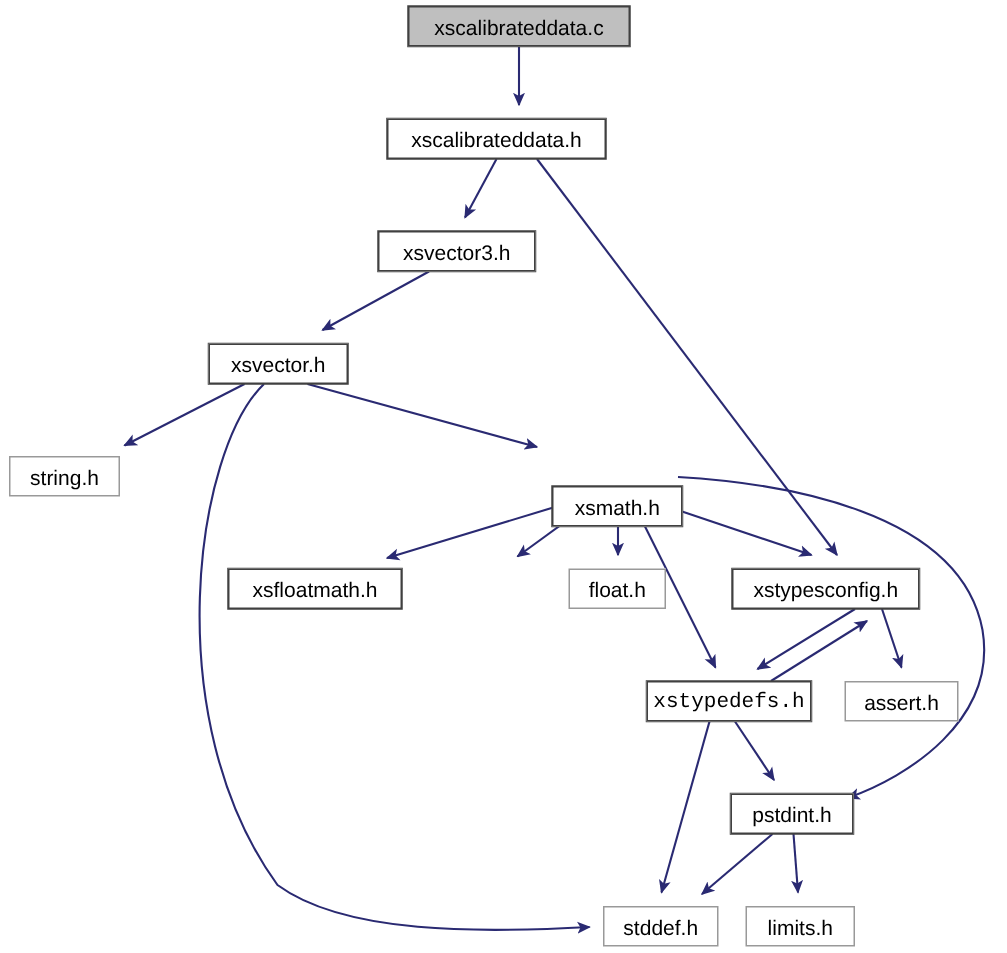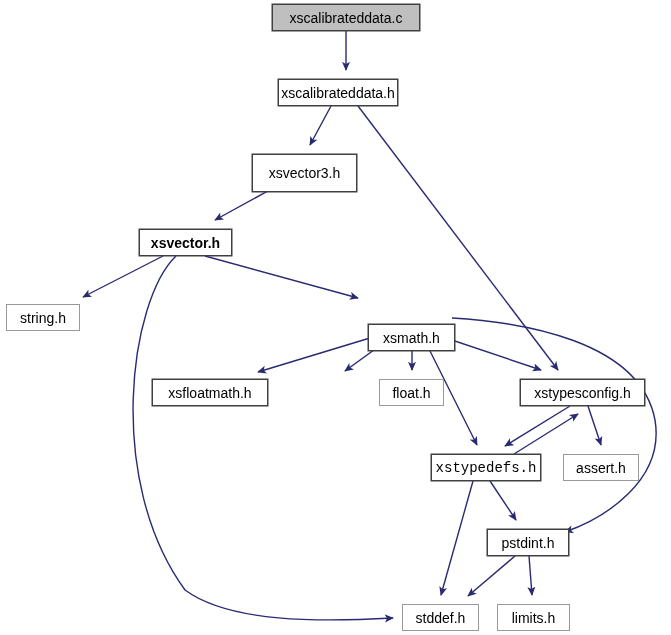--- a/index.html
+++ b/index.html
@@ -81,50 +81,50 @@
         <path d="M473,481 L441,595" marker-end="url(#arrow)" stroke="#2a2a72"></path>
         <path d="M515,556 L468,596" marker-end="url(#arrow)" stroke="#2a2a72"></path>
         <path d="M529,556 L532,595" marker-end="url(#arrow)" stroke="#2a2a72"></path>
       </g>
   </svg>
 
   <div class="node current" style="left:272px;top:4px;width:148px;height:27px;">
     <span>xscalibrateddata.c</span>
   </div>
 
-  <div class="node dark" style="left:278px;top:79px;width:120px;height:27px;">
+  <div class="node dark" style="left:258px;top:79px;width:146px;height:27px;">
     <span>xscalibrateddata.h</span>
   </div>
 
-  <div class="node dark" style="left:252px;top:154px;width:105px;height:38px;">
+  <div class="node dark" style="left:252px;top:154px;width:105px;height:27px;">
     <span>xsvector3.h</span>
   </div>
 
-  <div class="node dark" style="left:139px;top:229px;width:93px;height:27px;font-weight:bold;">
+  <div class="node dark" style="left:139px;top:229px;width:93px;height:27px;">
     <span>xsvector.h</span>
   </div>
 
   <div class="node light" style="left:6px;top:304px;width:74px;height:27px;">
     <span>string.h</span>
   </div>
 
   <div class="node dark" style="left:368px;top:304px;width:87px;height:27px;margin-top:20px;">
     <span>xsmath.h</span>
   </div>
 
   <div class="node dark" style="left:152px;top:379px;width:116px;height:27px;">
     <span>xsfloatmath.h</span>
   </div>
 
 
   <div class="node light" style="left:379px;top:379px;width:65px;height:27px;">
     <span>float.h</span>
   </div>
 
-  <div class="node dark" style="left:520px;top:379px;width:125px;height:27px;">
+  <div class="node dark" style="left:488px;top:379px;width:125px;height:27px;">
     <span>xstypesconfig.h</span>
   </div>
 
   <div class="node dark" style="left:431px;top:454px;width:110px;height:27px;font-family:Liberation Mono, monospace;">
     <span>xstypedefs.h</span>
   </div>
 
   <div class="node dark" style="left:487px;top:529px;width:82px;height:27px;">
     <span>pstdint.h</span>
   </div>

